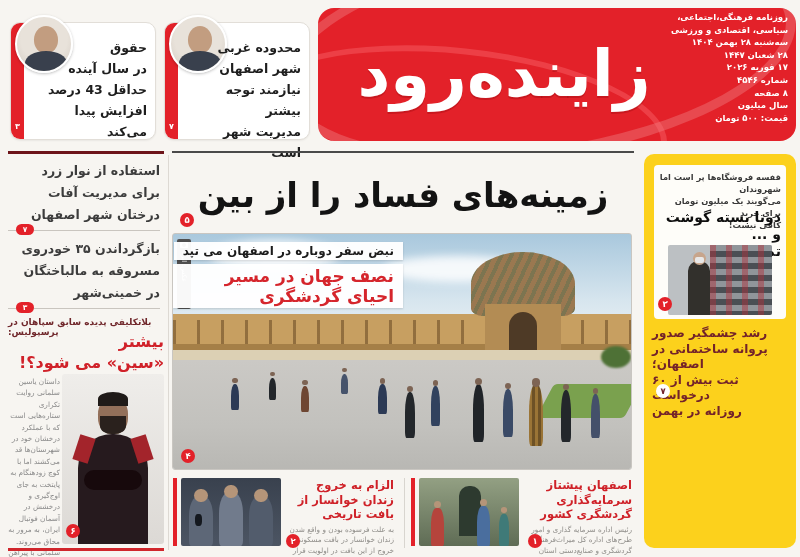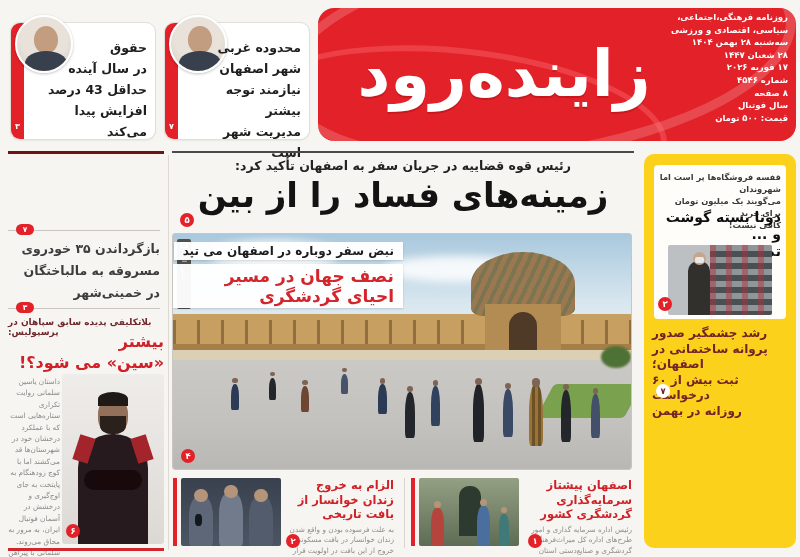--- a/index.html
+++ b/index.html
@@ -135,21 +135,21 @@
     <div class="swoosh s2"></div>
     <div class="logo-text" data-bind="masthead.logo_text">زاینده‌رود</div>
     <div class="masthead-info">
       <div data-bind="masthead.info_lines.0">روزنامه فرهنگی،اجتماعی،</div>
       <div data-bind="masthead.info_lines.1">سیاسی، اقتصادی و ورزشی</div>
       <div data-bind="masthead.info_lines.2">سه‌شنبه ۲۸ بهمن ۱۴۰۴</div>
       <div data-bind="masthead.info_lines.3">۲۸ شعبان ۱۴۴۷</div>
       <div data-bind="masthead.info_lines.4">۱۷ فوریه ۲۰۲۶</div>
       <div data-bind="masthead.info_lines.5">شماره ۴۵۴۶</div>
       <div data-bind="masthead.info_lines.6">۸ صفحه</div>
-      <div data-bind="masthead.info_lines.7">سال فوتبال</div>
+      <div data-bind="masthead.info_lines.7">سال میلیون</div>
       <div data-bind="masthead.info_lines.8">قیمت: ۵۰۰ تومان</div>
     </div>
   </div>
 
   <div class="teaser t1">
     <div class="teaser-bar">
       <span class="teaser-page" data-bind="top_teasers.0.page">۳</span>
     </div>
     <div class="teaser-face"></div>
     <div class="teaser-text" data-bind="top_teasers.0.text">حقوق
@@ -164,20 +164,23 @@
     <div class="teaser-face"></div>
     <div class="teaser-text" data-bind="top_teasers.1.text">محدوده غربی
 شهر اصفهان
 نیازمند توجه بیشتر
 مدیریت شهر است</div>
   </div>
 
   <div class="rule-top"></div>
   <div class="col-divider"></div>
 
+  <div class="brief-text b1" data-bind="left_column.briefs.0.text">استفاده از نوار زرد
+برای مدیریت آفات
+درختان شهر اصفهان</div>
   <div class="brief-divider d1">
     <span class="pill-badge" data-bind="left_column.briefs.0.page">۷</span>
   </div>
   <div class="brief-text b2" data-bind="left_column.briefs.1.text">بازگرداندن ۳۵ خودروی
 مسروقه به مالباختگان
 در خمینی‌شهر</div>
   <div class="brief-divider d2">
     <span class="pill-badge" data-bind="left_column.briefs.1.page">۳</span>
   </div>
 
@@ -191,21 +194,20 @@
     <div class="pl-str2"></div>
     <div class="pl-arms"></div>
     <div class="pl-head"></div>
     <div class="pl-hair"></div>
     <div class="pl-beard"></div>
     <span class="badge" style="left:4px; top:150px;" data-bind="left_column.football.page">۶</span>
   </div>
   <div class="rule-bottom"></div>
 
   <div class="mid-rule"></div>
-  <div class="lead-kicker" data-bind="lead.kicker">رئیس قوه قضاییه در جریان سفر به اصفهان تأکید کرد:</div>
   <h1 class="lead-headline" data-bind="lead.headline">زمینه‌های فساد را از بین ببریم</h1>
   <span class="badge lead-badge" data-bind="lead.page">۵</span>
 
   <figure class="main-photo">
     <div class="cloud" style="left:36px; top:6px; width:130px; height:30px;"></div>
     <div class="cloud" style="left:210px; top:22px; width:150px; height:26px;"></div>
     <div class="arcade"></div>
     <div class="dome"></div>
     <div class="portal"></div>
     <div class="walkway"></div>

